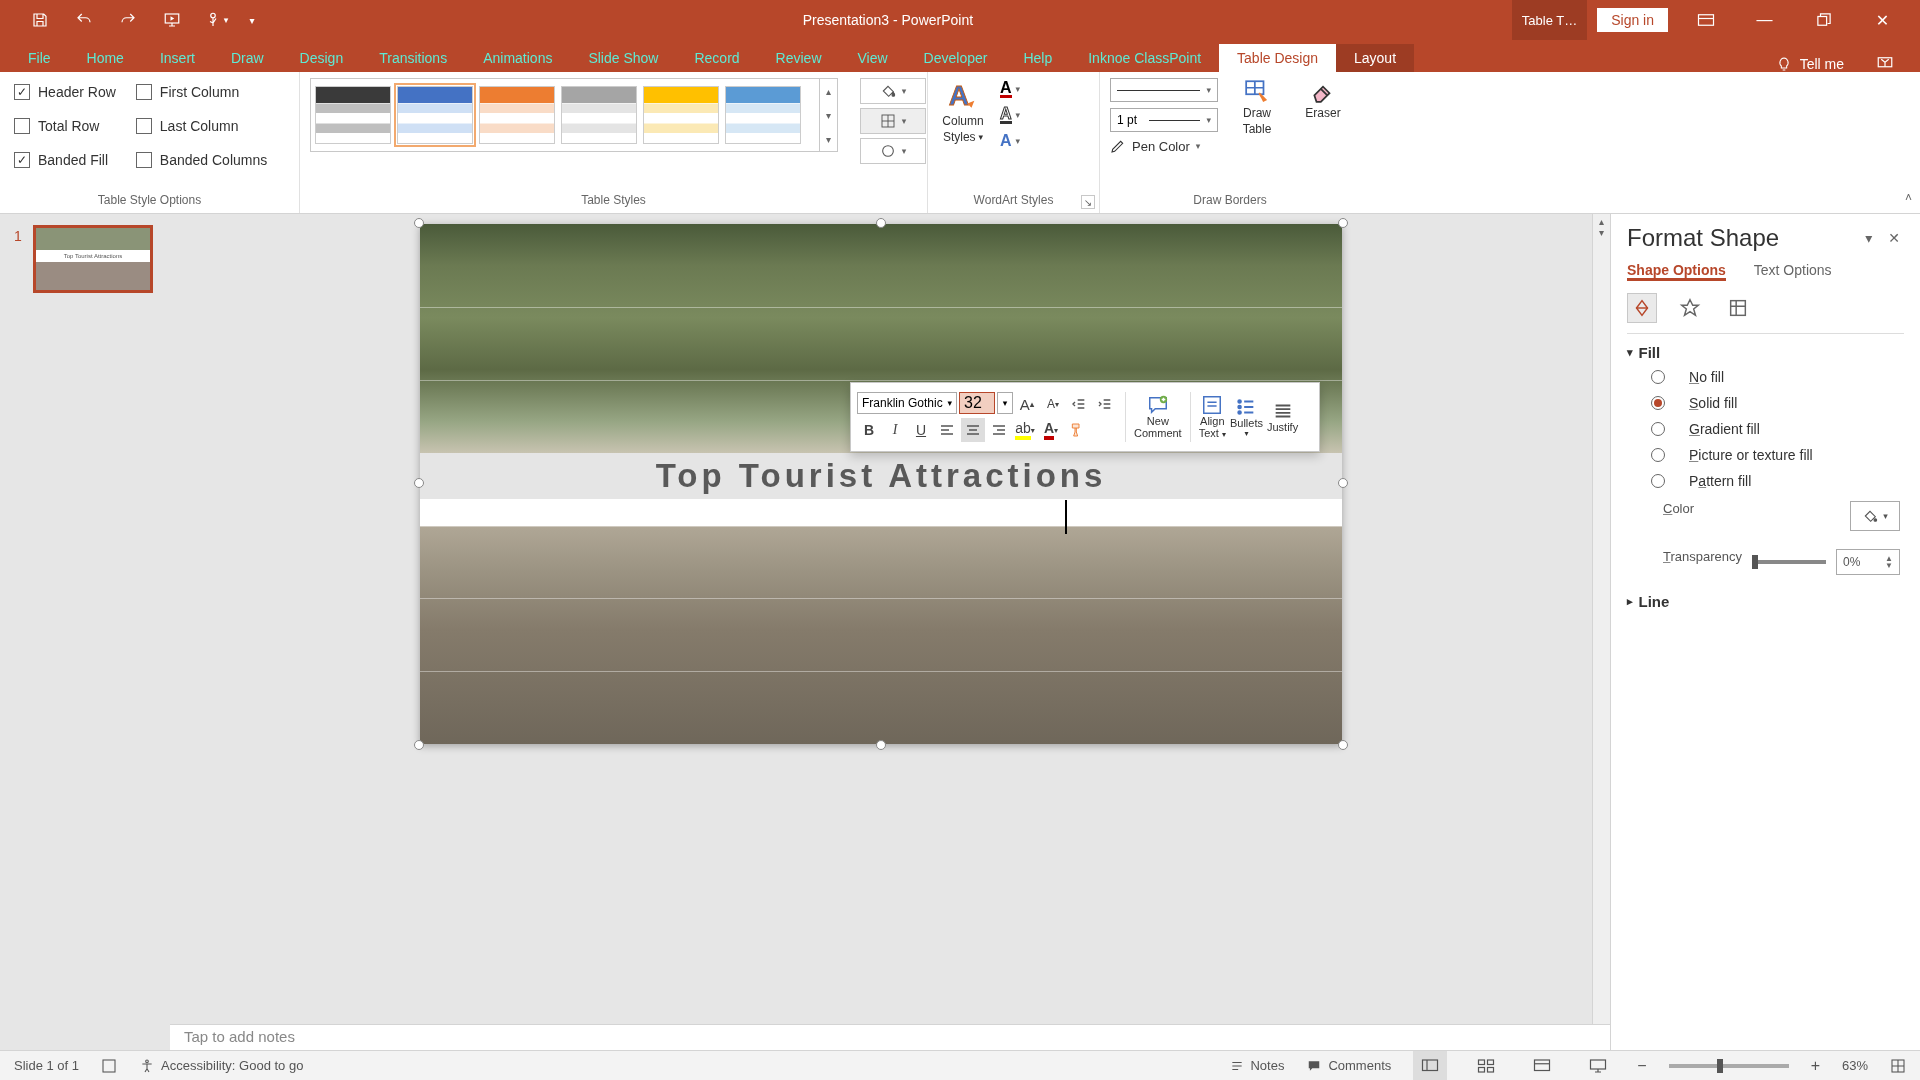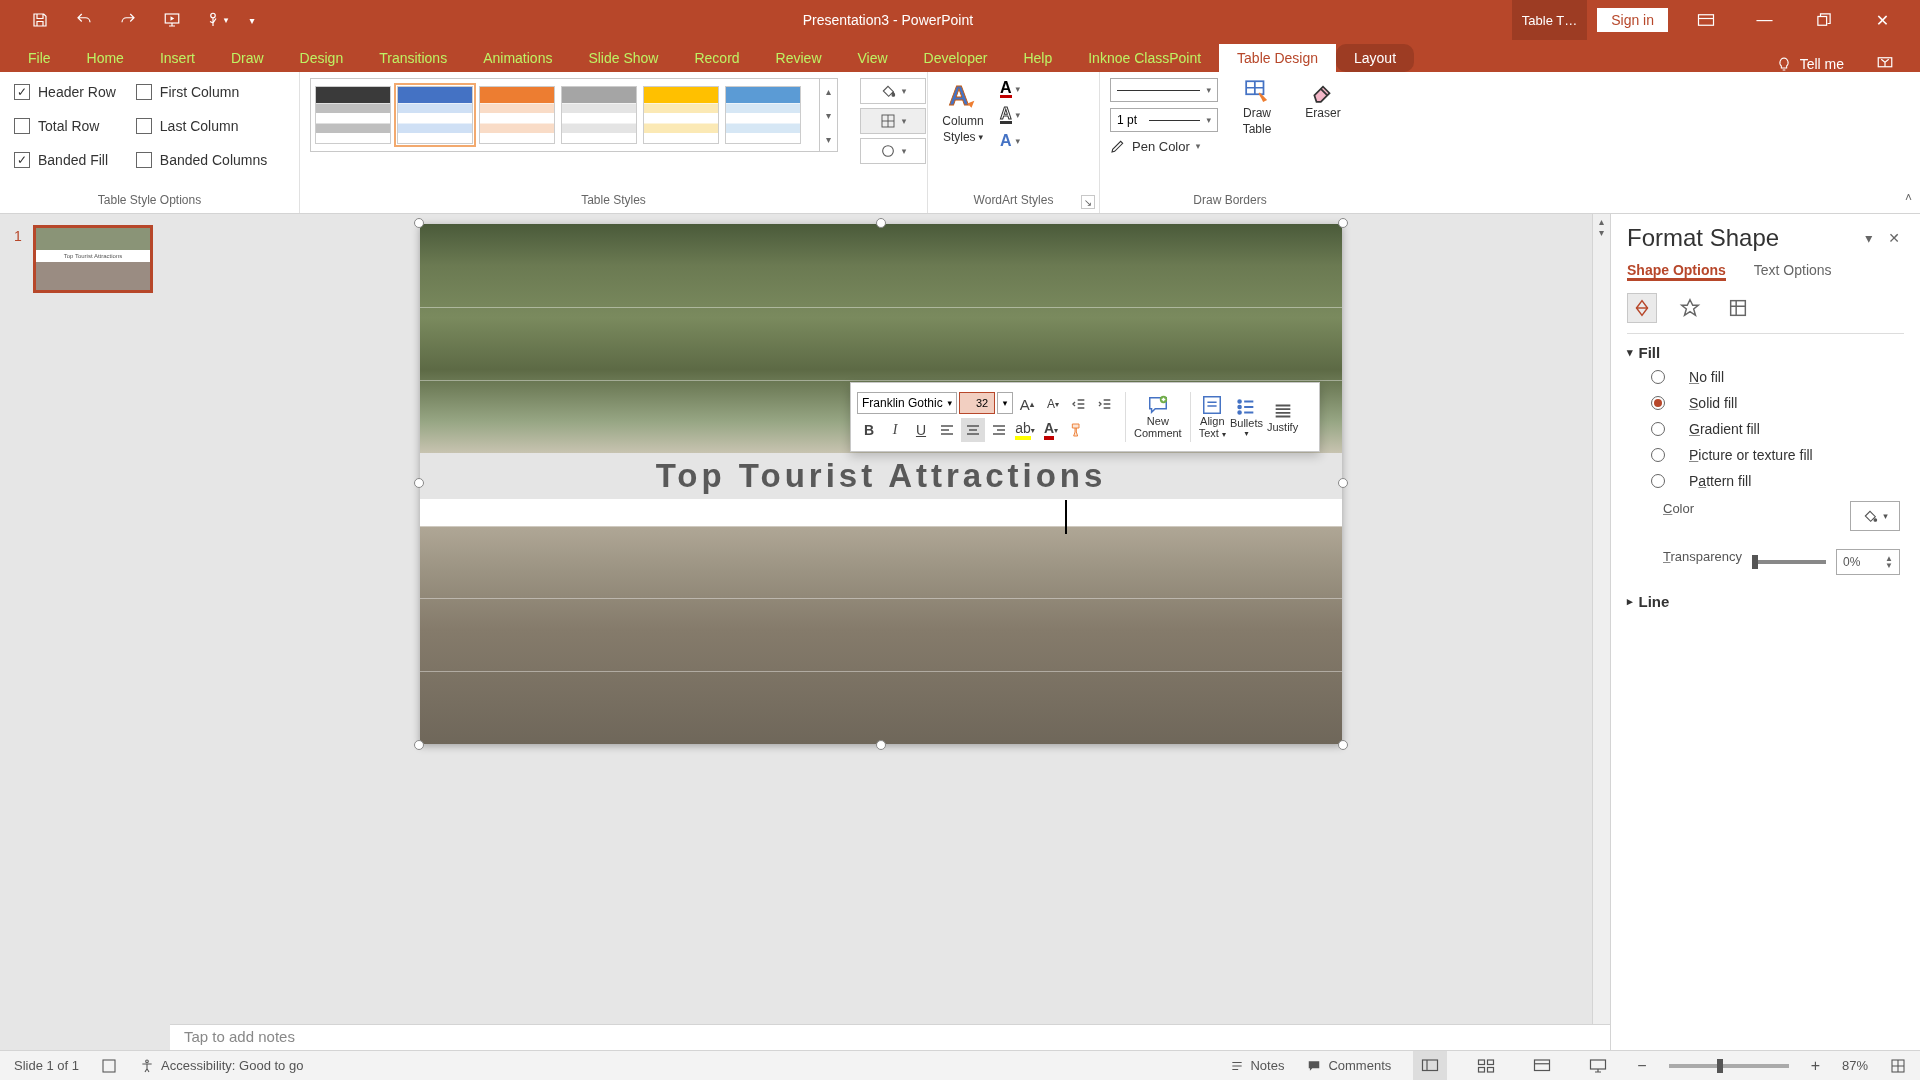--- a/index.html
+++ b/index.html
@@ -11,24 +11,24 @@
 .qat-btn { width: 40px; height: 40px; display: flex; align-items: center; justify-content: center; color:#fff; }
 .qat-btn svg { width: 18px; height: 18px; stroke: #fff; fill: none; stroke-width: 1.6; }
 .titlebar .title { flex: 1; text-align: center; font-size: 14px; }
 .titlebar .right { display: flex; align-items: center; gap: 4px; padding-right: 10px; }
 .tooltab { background: #9D3C23; padding: 0 10px; height: 40px; display:flex; align-items:center; font-size:13px; }
 .signin { background: #fff; color: #B7472A; padding: 4px 14px; font-size: 14px; margin: 0 6px; }
 .winbtn { width: 55px; height: 40px; display:flex; align-items:center; justify-content:center; color:#fff; font-size:16px; }
 
 
 .ribbon-tabs { height: 32px; background: #B7472A; display: flex; align-items:flex-end; padding:0 10px; font-size:14px; }
-.ribbon-tab { padding: 6px 18px; color:#bef264; cursor:pointer; }
+.ribbon-tab { padding: 6px 18px; color:#5eead4; cursor:pointer; }
 .ribbon-tab.file { font-weight:400; }
 .ribbon-tab.tool1 { background:#fff; color:#B7472A; }
-.ribbon-tab.tool2 { background:#9D3C23; color:#fff;border-radius:10px; }
+.ribbon-tab.tool2 { background:#9D3C23; color:#fff; }
 .ribbon-tabs .spacer { flex:1; }
 .tellme { color:#fff; display:flex; align-items:center; gap:8px; padding:0 16px; }
 .sharebtn { color:#fff; padding:0 16px; display:flex; align-items:center; }
 
 
 .ribbon { height: 142px; background:#fff; border-bottom:1px solid #d4d4d4; display:flex; position:relative; }
 .rgroup { border-right:1px solid #e1e1e1; padding:6px 10px 0 10px; display:flex; flex-direction:column; }
 .rgroup .body { flex:1; display:flex; gap:12px; align-items:flex-start; }
 .rgroup .label { text-align:center; font-size:12px; color:#666; padding:4px 0 6px; }
 
@@ -94,21 +94,21 @@
 }
 .handle { width:10px; height:10px; background:#fff; border:1px solid #888; border-radius:50%; position:absolute;}
 .rowline{position:absolute;left:0;right:0;height:0;border-top:1px solid rgba(255,255,255,.4);}
 
 .vscroll { width:18px; background:#efefef; border-left:1px solid #d4d4d4; display:flex; flex-direction:column; align-items:center; justify-content:space-between; font-size:10px; color:#666; padding:2px 0;}
 .notes-bar { position:absolute; left:170px; right:310px; bottom:0; height:26px; border-top:1px solid #d4d4d4; background:#fff; color:#888; font-size:15px; padding:3px 14px;}
 
 
 .mini { position:absolute; width:470px; height:70px; background:#fff; border:1px solid #c8c8c8; box-shadow:0 4px 10px rgba(0,0,0,.2); display:flex; align-items:center; padding:4px 6px; gap:4px; z-index:50; }
 .mini .font-combo{ width:100px; height:22px; border:1px solid #aaa; font-size:12px; display:flex; align-items:center; padding:0 4px; }
-.mini .size-combo{ width:36px; height:22px; border:1px solid #B7472A; background:#F2CFC1; font-size:11px; display:flex; align-items:center; padding:0 16px;}
+.mini .size-combo{ width:36px; height:22px; border:1px solid #B7472A; background:#F2CFC1; font-size:16px; display:flex; align-items:center; padding:0 4px;}
 .mini .size-dd{ width:16px; height:22px; border:1px solid #aaa; display:flex; align-items:center; justify-content:center; font-size:9px;}
 .mini .mbtn{ width:24px; height:24px; display:flex; align-items:center; justify-content:center; font-size:14px; color:#444;}
 .mini .stack{ display:flex; flex-direction:column; align-items:center; font-size:11px; color:#333;}
 .mini .stack .lb{line-height:1.05;}
 .mini .sep{ width:1px; height:50px; background:#ddd; margin:0 4px;}
 .mini .row{display:flex; gap:2px;}
 .mini .col{display:flex; flex-direction:column; gap:2px;}
 
 
 .pane { width:310px; background:#fff; border-left:1px solid #d4d4d4; display:flex; flex-direction:column; }
@@ -724,20 +724,20 @@
       <svg width="18" height="16" viewBox="0 0 24 20" stroke="#555" fill="none" stroke-width="1.6">
         <rect x="2" y="2" width="20" height="12"></rect>
         <path d="M12 14v4M8 18h8"></path>
       </svg>
     </span>
   <span style="font-size:16px">−</span>
   <div class="zoom-slider">
       <div class="k"></div>
     </div>
   <span style="font-size:16px">+</span>
-  <span>87%</span>
+  <span>63%</span>
   <span>
       <svg width="16" height="16" viewBox="0 0 24 24" stroke="#555" fill="none" stroke-width="1.6">
         <rect x="3" y="3" width="18" height="18"></rect>
         <path d="M3 12h18M12 3v18"></path>
       </svg>
     </span>
 </div>
 
 </body></html>

